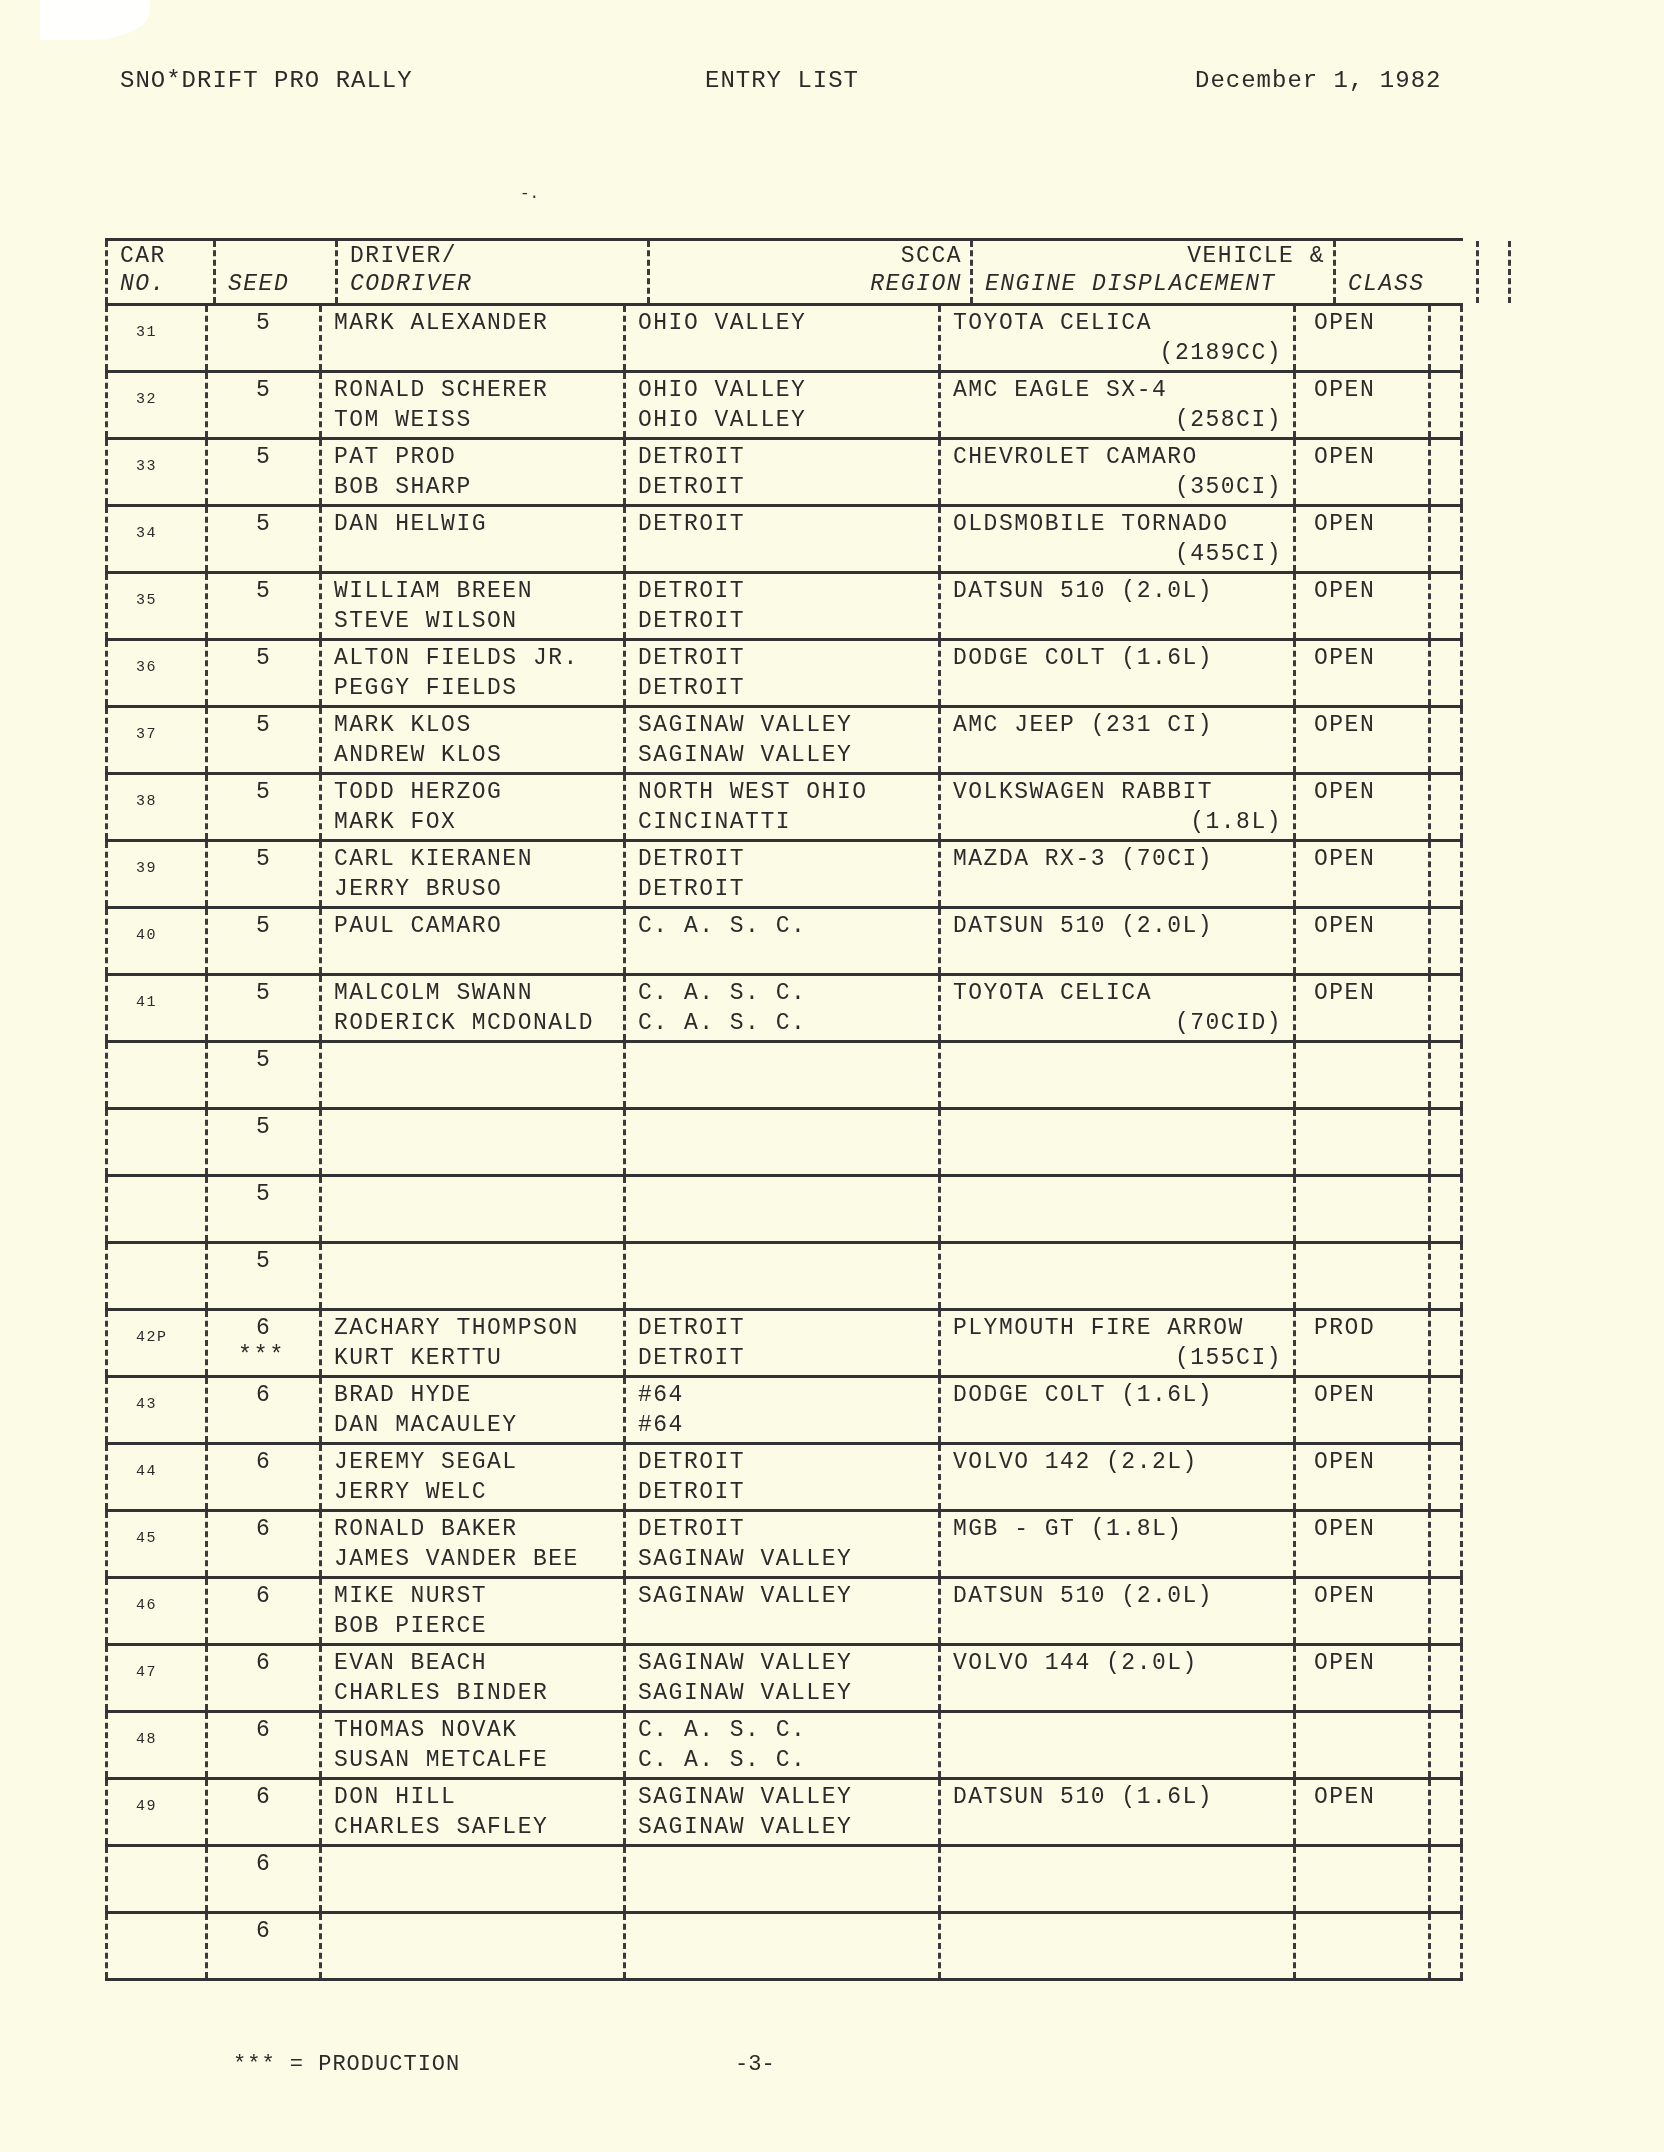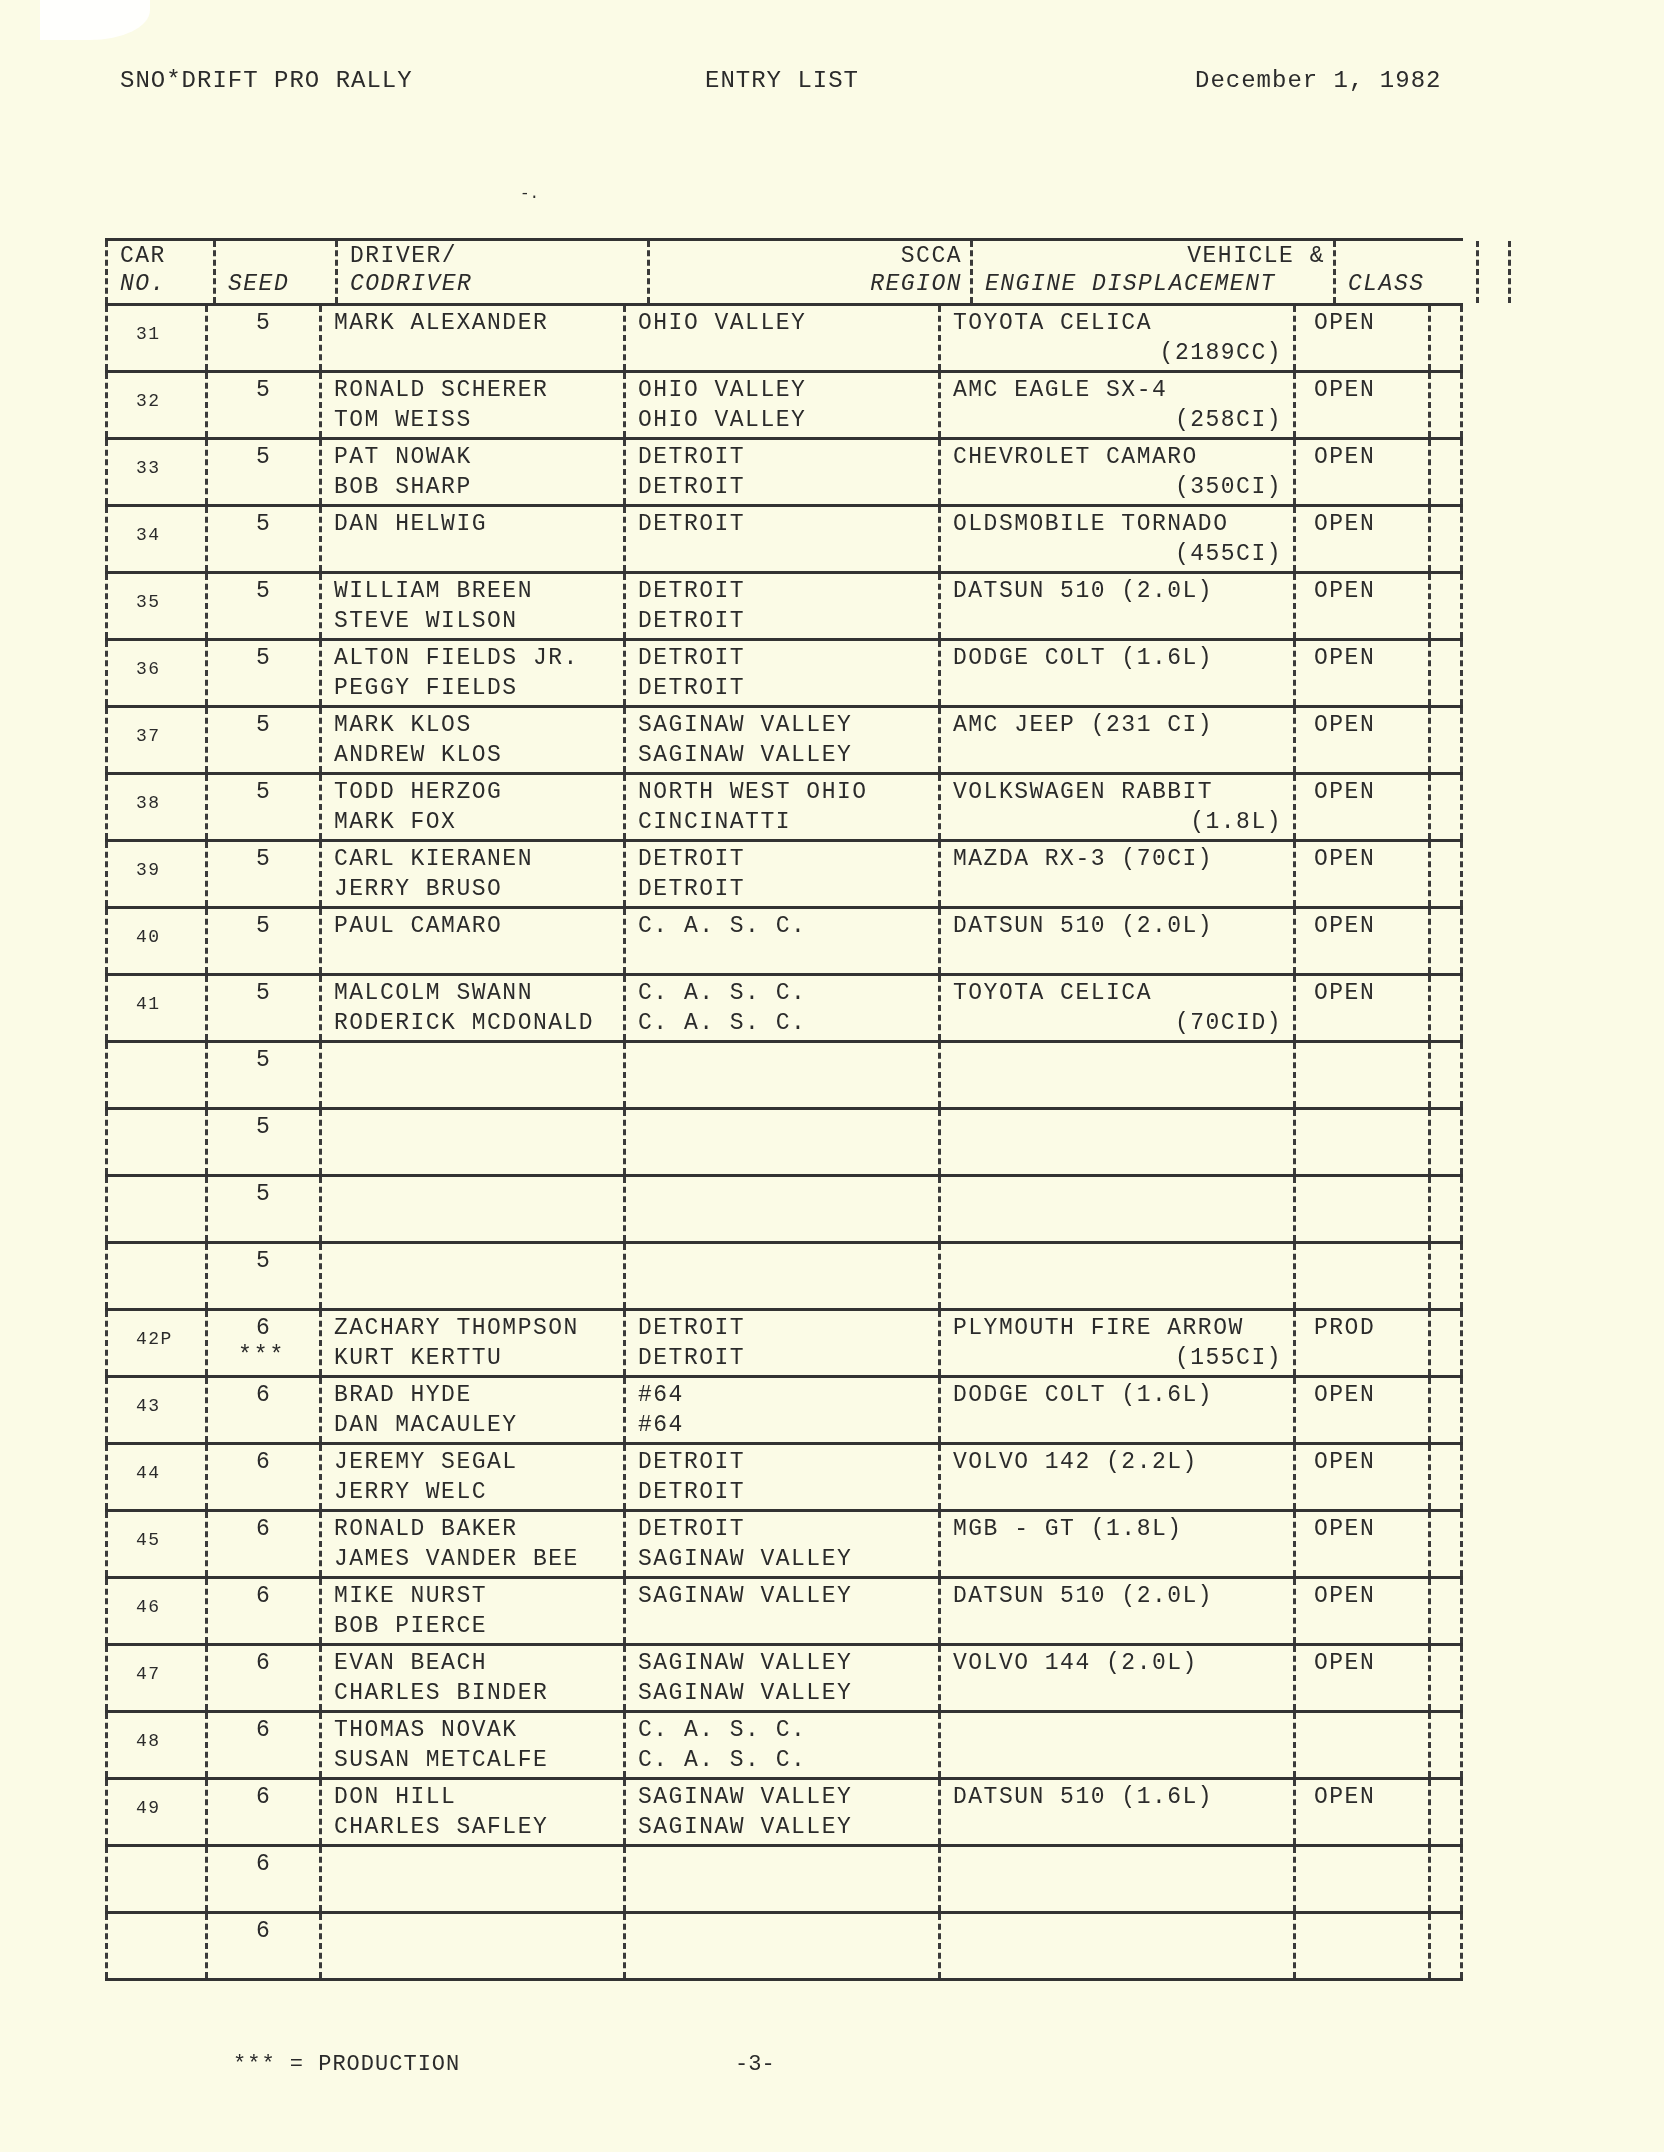--- a/index.html
+++ b/index.html
@@ -74,21 +74,21 @@
       position: absolute;
       left: 12px;
       white-space: nowrap;
     }
     .line1 { top: 4px; }
     .line2 { top: 34px; }
     .car-no {
       position: absolute;
       left: 28px;
       top: 18px;
-      font-size: 18px;
+      font-size: 15px;
     }
     .seed-val {
       position: absolute;
       left: 48px;
       top: 4px;
     }
     .seed-note {
       position: absolute;
       left: 30px;
       top: 32px;
@@ -215,21 +215,21 @@
 
   <div class="trow">
     <div class="cell">
       <span class="car-no">33</span>
     </div>
     <div class="cell">
       <span class="seed-val">5</span>
       <span class="seed-note"></span>
     </div>
     <div class="cell">
-      <span class="line1">PAT NOWAK</span>
+      <span class="line1">PAT PROD</span>
       <span class="line2">BOB SHARP</span>
     </div>
     <div class="cell">
       <span class="line1">DETROIT</span>
       <span class="line2">DETROIT</span>
     </div>
     <div class="cell">
       <span class="line1">CHEVROLET CAMARO</span>
       <span class="disp">(350CI)</span>
     </div>

